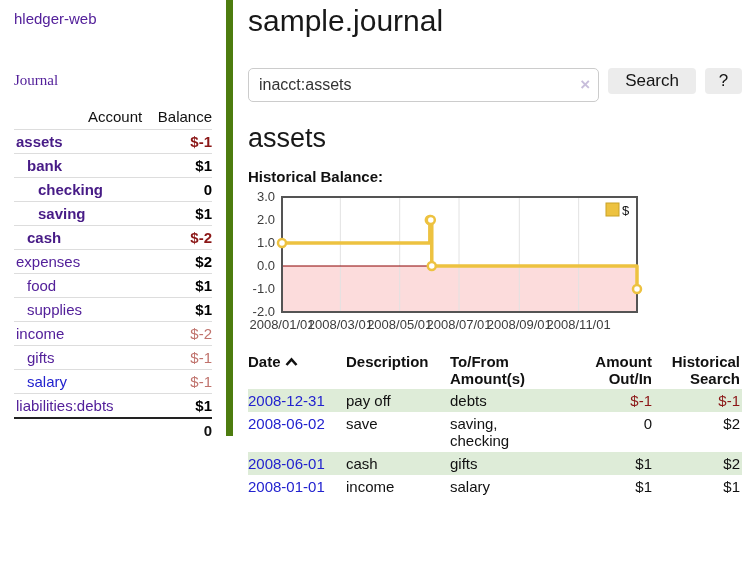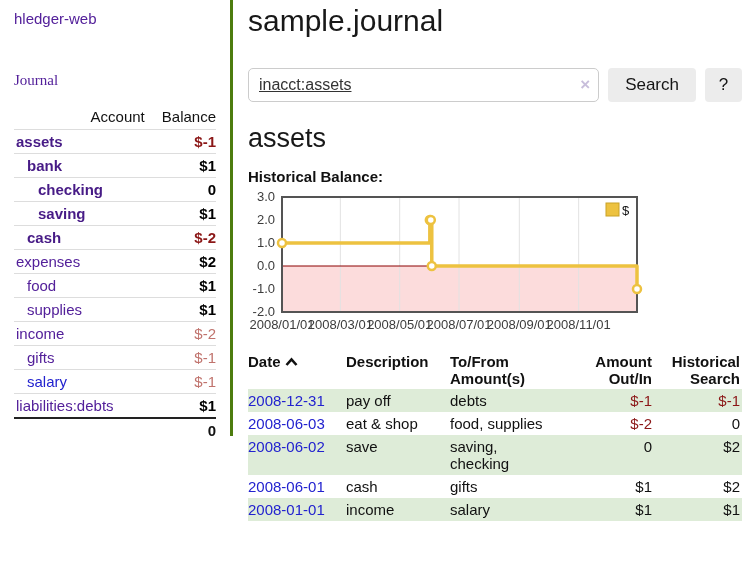--- a/index.html
+++ b/index.html
@@ -2,21 +2,21 @@
 <html><head>
 <meta charset="utf-8">
 <style>
   * { margin:0; padding:0; box-sizing:border-box; }
   html,body { background:#fff; }
   body { font-family:"Liberation Sans","DejaVu Sans",sans-serif; color:#111; }
   #app { position:relative; width:742px; height:582px; overflow:hidden; background:#fff; }
 
   
   .sidebar { position:absolute; left:0; top:0; width:233px; height:436px;
-             border-right:3px solid #4d7c0f; padding:10px 14px 0 14px; }
+             border-right:7px solid #4d7c0f; padding:10px 14px 0 14px; }
   .brand { color:#53209a; font-size:15px; }
   .journal-link { display:inline-block; color:#53209a; font-size:15px; margin-top:45px; cursor:pointer;font-family:Liberation Serif, serif; }
   .acct-table { width:100%; border-collapse:collapse; margin-top:16px; font-size:15px; }
   .acct-table th { font-weight:normal; text-align:right; padding:3px 0 4px 0; }
   .acct-table th.bal-h { text-align:right; }
   .acct-table tbody tr { border-top:1px solid #ddd; }
   .acct-table td { padding:3px 0; }
   .nm a { color:#53209a; text-decoration:none; cursor:pointer; }
   .nm.bold a { font-weight:bold; color:#471b86; }
   .nm.blue a { color:#2222cf; }
@@ -29,24 +29,24 @@
   .acct-table tfoot tr { border-top:2px solid #222; }
   .acct-table tfoot td { text-align:right; font-weight:bold; padding:3px 0; }
 
   
   .main { position:absolute; left:248px; top:0; width:494px; }
   h1.page-title { font-size:30px; font-weight:500; color:#181818; margin-top:4px; letter-spacing:0; }
   .search-row { display:flex; margin-top:30px; gap:9px; align-items:stretch; }
   .search-wrap { position:relative; flex:1; }
   .search-input { width:100%; height:34px; border:1px solid #ccc; border-radius:5px;
                   padding:0 30px 0 10px; font-size:16px; color:#333;
-                  font-family:"Liberation Sans",sans-serif; outline:none;text-decoration:underline; }
+                  font-family:"Liberation Sans",sans-serif; outline:none; }
   .clear-x { position:absolute; right:9px; top:7px; color:#c8bedb; font-size:17px;
              font-weight:bold; cursor:pointer; line-height:20px; }
-  .btn { background:#ececec; border:none; border-radius:4px; height:34px; font-size:17px;
+  .btn { background:#ececec; border:none; border-radius:4px; height:26px; font-size:17px;
          color:#141414; padding:0 17px; cursor:pointer; font-family:"Liberation Sans",sans-serif; }
   .btn.help { width:37px; padding:0; }
 
   h2.acct-heading { font-size:27px; font-weight:500; color:#181818; margin-top:21px; }
   .hist-label { font-size:15px; font-weight:bold; margin-top:14px; }
   .chart-box { margin-top:6px; }
   .chart-box svg { display:block; overflow:visible; }
 
   
   .register { width:100%; border-collapse:collapse; margin-top:14px; font-size:15px; }
@@ -206,27 +206,20 @@
       </thead>
       <tbody id="register-body">
           <tr>
             <td><a class="date-link">2008-12-31</a></td>
             <td>pay off</td>
             <td>debts</td>
             <td class="r neg">$-1</td>
             <td class="r neg">$-1</td>
           </tr>
           <tr>
-            <td><a class="date-link">2008-06-03</a></td>
-            <td>eat &amp; shop</td>
-            <td>food, supplies</td>
-            <td class="r neg">$-2</td>
-            <td class="r">0</td>
-          </tr>
-          <tr>
             <td><a class="date-link">2008-06-02</a></td>
             <td>save</td>
             <td>saving, checking</td>
             <td class="r">0</td>
             <td class="r">$2</td>
           </tr>
           <tr>
             <td><a class="date-link">2008-06-01</a></td>
             <td>cash</td>
             <td>gifts</td>

